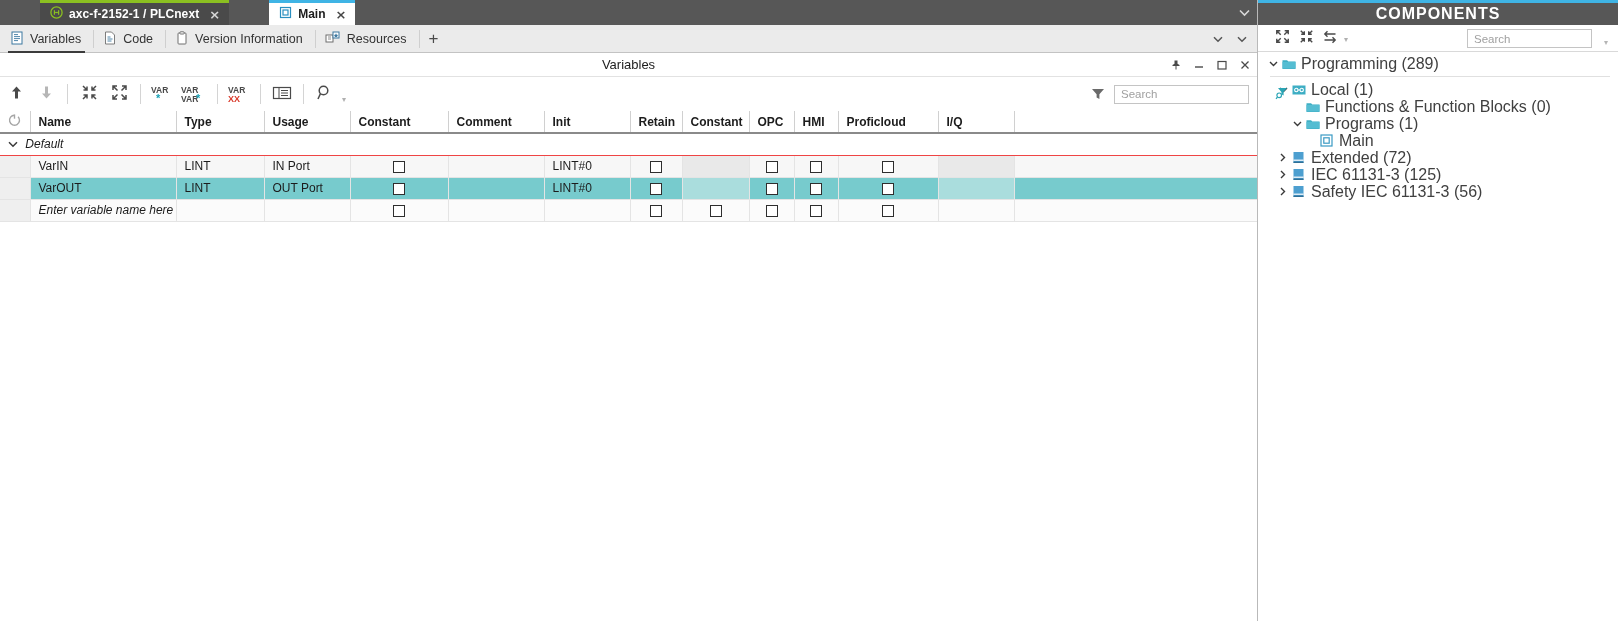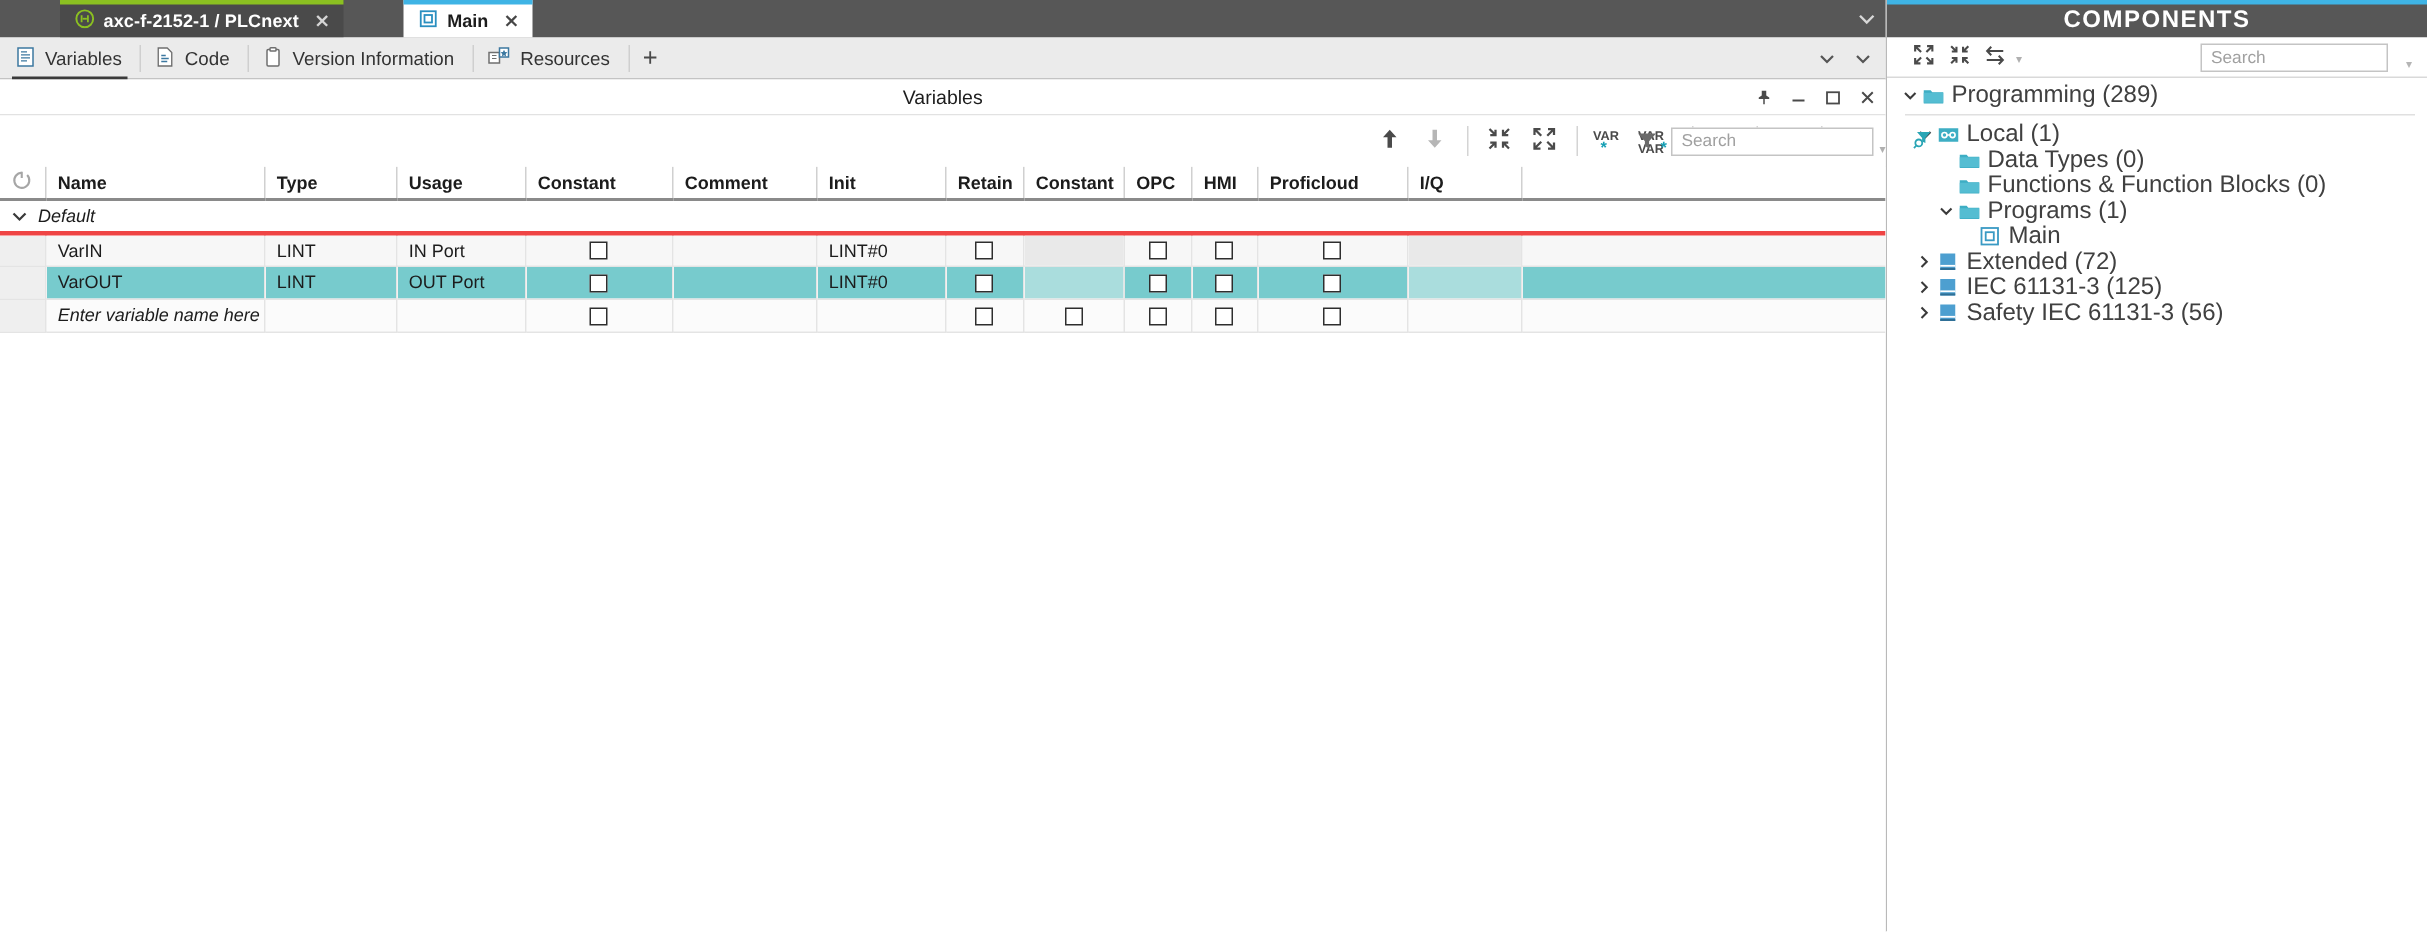--- a/index.html
+++ b/index.html
@@ -122,21 +122,20 @@
   .panel-btns .pbtn { display: flex; align-items: center; justify-content: center; width: 13px; height: 14px; }
 
   
   .toolbar {
     height: 34px;
     background: #ffffff;
     display: flex; align-items: center;
     flex: 0 0 34px;
     position: relative;
     padding-left: 1px;
-    justify-content: flex-end;
   }
   .tb-group { display: flex; align-items: center; height: 34px; }
   .tb-sep { width: 1px; height: 20px; background: #d4d4d4; margin: 0 6px; }
   .tb-btn {
     width: 30px; height: 30px;
     display: flex; align-items: center; justify-content: center;
     cursor: default;
   }
   .tb-caret { color: #b0b0b0; font-size: 8px; margin-left: 2px; align-self: flex-end; margin-bottom: 7px;}
   .toolbar-right {
@@ -178,21 +177,21 @@
     border-bottom: 1px solid #e4e4e4;
     font-size: 12px; color: #1c1c1c;
     padding: 0 0 0 8px;
     vertical-align: middle;
     overflow: hidden; white-space: nowrap;
   }
   table.vt td.ck { text-align: center; padding: 0; }
   table.vt td.last { border-right: 0; }
   tr.grouprow td {
     background: #ffffff;
-    border-right: 0; border-bottom: 3px solid #ef4444;
+    border-right: 0; border-bottom: 1px solid #ef4444;
     font-style: italic; font-size: 12px; color: #1c1c1c;
     padding-left: 8px;
   }
   tr.row-odd td { background: #f7f7f7; }
   tr.row-odd td.disabled { background: #e9e9e9; }
   tr.row-sel td { background: #77cbcd; }
   tr.row-sel td.disabled { background: #aadddd; }
   tr.row-new td { background: #fbfbfb; }
   td.rowhandle { background: #efefef !important; padding: 0; }
   tr.row-sel td.rowhandle { background: #efefef !important; }
@@ -697,37 +696,28 @@
           <svg width="14" height="12" viewBox="0 0 14 12">
             <rect x="0.5" y="1.5" width="13" height="9" fill="#3eaec4"></rect>
             <circle cx="4.3" cy="6" r="1.7" fill="none" stroke="#fff" stroke-width="1.1"></circle>
             <circle cx="9.7" cy="6" r="1.7" fill="none" stroke="#fff" stroke-width="1.1"></circle>
             <path d="M6 6h2" stroke="#fff" stroke-width="1.1"></path>
           </svg>
         </span>
         <span>Local (1)</span>
       </div>
 
+
       <div class="tnode" style="padding-left:46px">
         <span class="ticon">
           <svg width="14" height="12" viewBox="0 0 14 12">
               <path d="M0.5 2.2h4.6l1.1 1.3h7.3v7.5H0.5z" fill="#3eaec4"></path>
               <path d="M0.5 3.9h13v6.6h-13z" fill="#55bdd2"></path>
             </svg>
         </span>
-        <span>Data Types (0)</span>
-      </div>
-
-      <div class="tnode" style="padding-left:46px">
-        <span class="ticon">
-          <svg width="14" height="12" viewBox="0 0 14 12">
-              <path d="M0.5 2.2h4.6l1.1 1.3h7.3v7.5H0.5z" fill="#3eaec4"></path>
-              <path d="M0.5 3.9h13v6.6h-13z" fill="#55bdd2"></path>
-            </svg>
-        </span>
         <span>Functions &amp; Function Blocks (0)</span>
       </div>
 
       <div class="tnode" style="padding-left:32px">
         <span class="twist">
           <svg width="9" height="6" viewBox="0 0 9 6">
               <path d="M1 1l3.5 3.5L8 1" stroke="#3a3a3a" stroke-width="1.4" fill="none"></path>
             </svg>
         </span>
         <span class="ticon">

